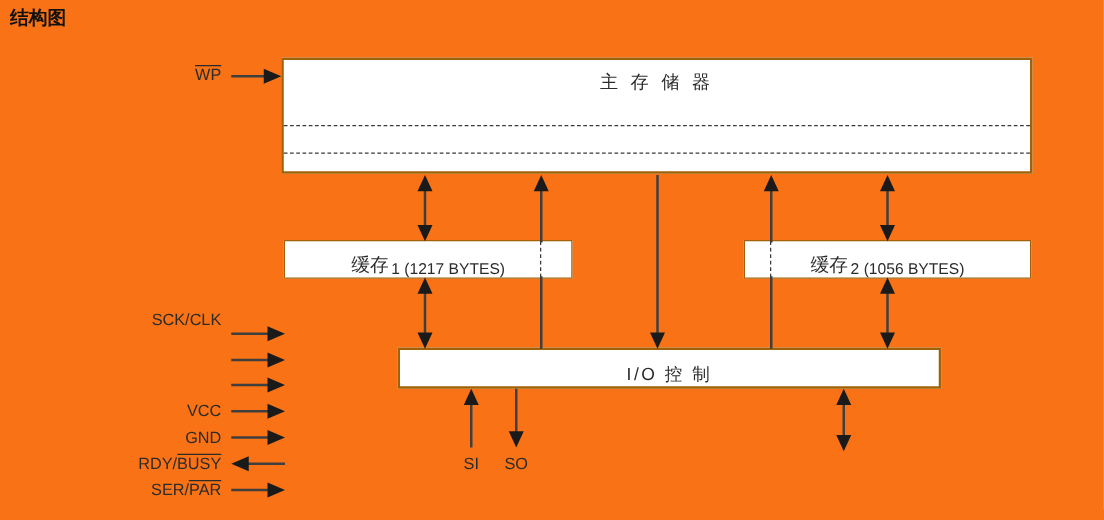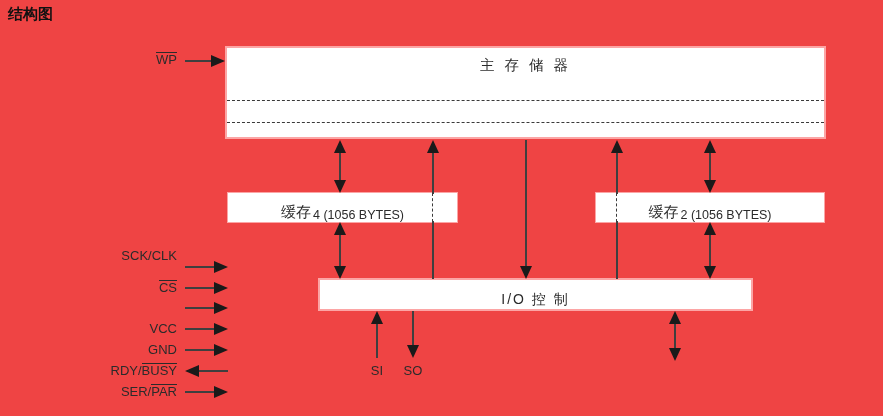--- a/index.html
+++ b/index.html
@@ -1,24 +1,24 @@
 <!DOCTYPE html>
 <html><head>
 <meta charset="utf-8">
 <style>
   * { margin:0; padding:0; box-sizing:border-box; }
   body { background:#fff; }
   #canvas {
-    position:relative; width:883px; height:416px; background:#ef4444;
+    position:relative; width:883px; height:416px; background:#f97316;
     font-family:"Liberation Sans", sans-serif; color:#222; overflow:hidden;
   }
   .abs { position:absolute; }
 
   
-  .block { position:absolute; background:#fff; border:2px solid #fca5a5; }
+  .block { position:absolute; background:#fff; border:2px solid #a16207; }
   .block.thin { border-width:1.5px; }
   #main-memory { left:225px; top:46px; width:601px; height:93px; }
   #buffer1 { left:227px; top:192px; width:231px; height:31px; }
   #buffer2 { left:595px; top:192px; width:230px; height:31px; }
   #io-control { left:318px; top:278px; width:435px; height:33px; }
 
   .center-flex { display:flex; align-items:flex-end; justify-content:center; height:100%; }
 
   #main-memory-label { position:absolute; left:0; top:8px; width:100%; text-align:center;
     font-size:14.5px; letter-spacing:3px; color:#2b2b2b; }
@@ -113,21 +113,21 @@
 
   <div id="main-memory" class="block">
     <div id="main-memory-label">主 存 储 器</div>
   </div>
   <div id="page-divider-top" class="dashline"></div>
   <div id="page-divider-bottom" class="dashline"></div>
 
   <div id="buffer1" class="block thin">
     <div class="center-flex">
         <span class="buf-cn">缓存</span>
-        <span class="buf-rest">4 (1056 BYTES)</span>
+        <span class="buf-rest">1 (1217 BYTES)</span>
       </div>
   </div>
   <div id="buffer2" class="block thin">
     <div class="center-flex">
         <span class="buf-cn">缓存</span>
         <span class="buf-rest">2 (1056 BYTES)</span>
       </div>
   </div>
 
   <div id="io-control" class="block">
@@ -191,21 +191,20 @@
   </div>
   <div id="si-label" class="bot-label">SI</div>
   <div id="so-label" class="bot-label">SO</div>
 
   <div class="sig-label lr0"><span class="plain">SCK/CLK</span></div>
   <div class="harrow in la0">
       <div class="hline"></div>
       <div class="hr"></div>
     </div>
 
-  <div class="sig-label lr1"><span class="ov">CS</span></div>
   <div class="harrow in la1">
       <div class="hline"></div>
       <div class="hr"></div>
     </div>
 
   <div class="harrow in la2">
       <div class="hline"></div>
       <div class="hr"></div>
     </div>
 

